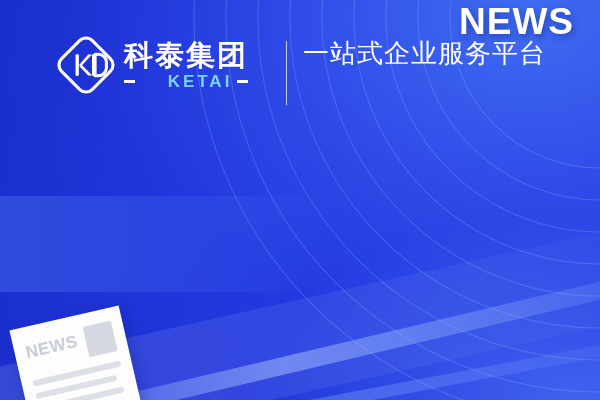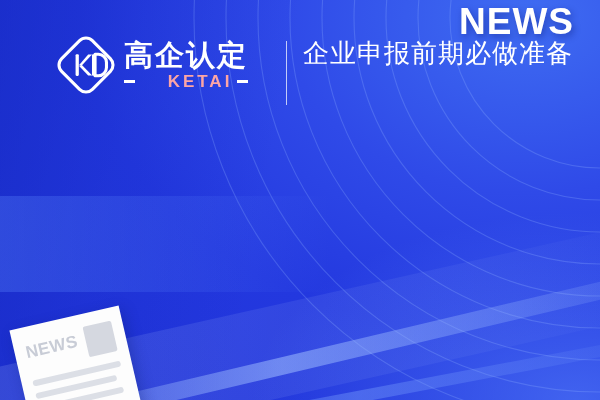--- a/index.html
+++ b/index.html
@@ -120,21 +120,21 @@
     margin-top: 3px;
     width: 100%;
   }
   .logo-rule {
     flex: 1 1 auto;
     height: 3px;
     background: #ffffff;
     min-width: 9px;
   }
   .logo-en {
-    color: #fca5a5;
+    color: #7dd3fc;
     font-size: 17px;
     font-weight: bold;
     letter-spacing: 3px;
     line-height: 1;
     white-space: nowrap;
     padding-left: 28px;
   }
 
   .divider {
     position: absolute;
@@ -297,34 +297,34 @@
           <g fill="#ffffff">
             <rect x="20.5" y="20" width="3.6" height="24" rx="1.2"></rect>
             <polygon points="24.2,32.2 34.4,20.4 38.6,20.4 27.6,32.2"></polygon>
             <polygon points="27.2,31.6 38.8,43.6 34.4,43.6 24.4,33.0"></polygon>
             <rect x="38.6" y="20.2" width="3.4" height="23.6" rx="1.1"></rect>
             <path d="M42 20.2 h3.6 a9 9 0 0 1 9 9 v5.6 a9 9 0 0 1 -9 9 H42 Z" fill="none" stroke="#ffffff" stroke-width="3.4" stroke-linejoin="round"></path>
           </g>
         </svg>
       </div>
       <div class="logo-type">
-        <div class="logo-cn">高企认定</div>
+        <div class="logo-cn">科泰集团</div>
         <div class="logo-en-row">
           <span class="logo-rule"></span>
           <span class="logo-en">KETAI</span>
           <span class="logo-rule"></span>
         </div>
       </div>
     </div>
   </div>
 
   <div class="divider"></div>
 
   <div class="tagline-block">
-    <div class="tagline-main">企业申报前期必做准备</div>
+    <div class="tagline-main">一站式企业服务平台</div>
   </div>
 
 
   <div class="newspaper">
     <div class="np-top">
       <div class="np-title">NEWS</div>
       <div class="np-thumb"></div>
     </div>
     <div class="np-lines">
       <div class="np-line w100"></div>

